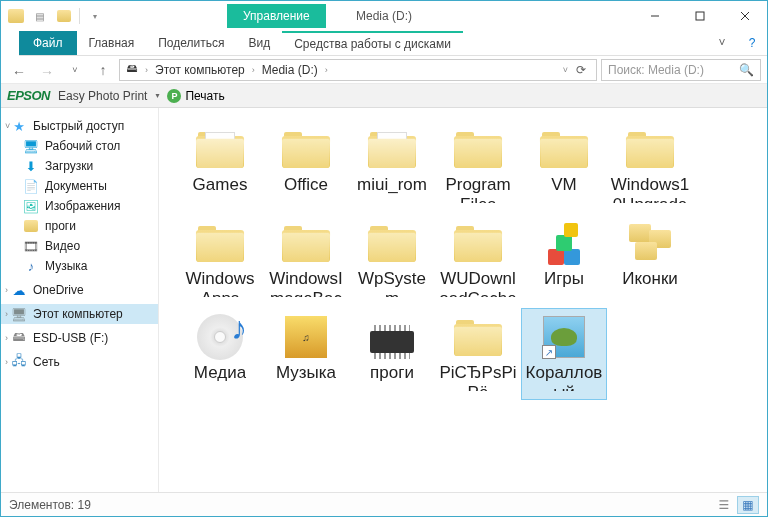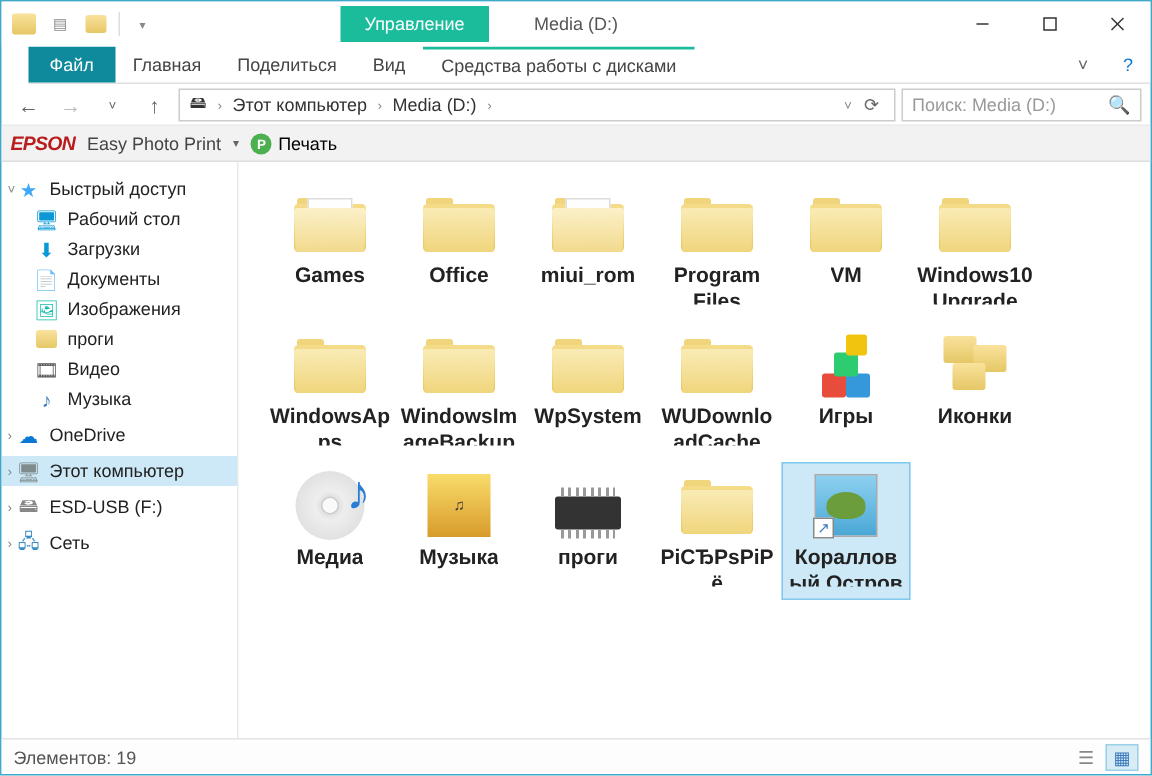--- a/index.html
+++ b/index.html
@@ -26,21 +26,21 @@
 .nav-btn { width: 24px; height: 24px; display: flex; align-items: center; justify-content: center; color: #666; font-size: 14px; }
 .nav-btn.disabled { color: #bbb; }
 .addr-box { flex: 1; height: 22px; border: 1px solid #ccc; display: flex; align-items: center; padding: 0 4px; gap: 2px; font-size: 12px; color: #333; }
 .crumb { padding: 0 2px; display: flex; align-items: center; }
 .crumb-arrow { color: #888; font-size: 9px; padding: 0 3px; }
 .refresh-btn { width: 22px; display: flex; align-items: center; justify-content: center; color: #666; }
 .search-box { width: 160px; height: 22px; border: 1px solid #ccc; display: flex; align-items: center; padding: 0 6px; color: #999; font-size: 12px; }
 .search-box .sicn { margin-left: auto; }
 
 .epson-bar { height: 24px; background: #f2f2f2; border-bottom: 1px solid #ddd; display: flex; align-items: center; padding: 0 6px; gap: 8px; font-size: 12px; }
-.epson-logo { font-weight: bold; font-style: italic; color: #b91c1c; font-size: 13px; letter-spacing: -0.5px; }
+.epson-logo { font-weight: bold; font-style: italic; color: #15803d; font-size: 13px; letter-spacing: -0.5px; }
 .epson-txt { color: #444; }
 .epson-dd { color: #666; font-size: 8px; }
 .epson-print { display:flex;align-items:center;gap:4px; }
 .print-icn { width:14px;height:14px;border-radius:50%;background:#4caf50;display:flex;align-items:center;justify-content:center;color:#fff;font-size:9px;font-weight:bold; }
 
 .body-area { flex: 1; display: flex; overflow: hidden; }
 .sidebar { width: 158px; border-right: 1px solid #eaeaea; overflow-y: auto; padding: 4px 0; }
 .side-item { display: flex; align-items: center; padding: 2px 4px 2px 22px; height: 20px; font-size: 12px; color: #222; gap: 6px; position: relative; }
 .side-item.top { padding-left: 10px; margin-top: 4px; }
 .side-item.selected { background: #cde8f6; }
@@ -63,21 +63,21 @@
 .grid { display: flex; flex-wrap: wrap; gap: 2px 0; }
 .item { width: 86px; height: 92px; display: flex; flex-direction: column; align-items: center; padding: 4px 2px; text-align: center; border: 1px solid transparent; }
 .item.selected { background: #cde8f6; border: 1px solid #7fc9ef; }
 .item-icon { width: 54px; height: 48px; display: flex; align-items: center; justify-content: center; margin-bottom: 2px; }
 .folder-icon { width: 48px; height: 38px; position: relative; }
 .folder-back { position: absolute; width: 48px; height: 32px; bottom: 0; background: linear-gradient(180deg, #f5dc8a, #e8c960); border-radius: 3px; }
 .folder-tab { position: absolute; width: 18px; height: 8px; top: 2px; left: 2px; background: #f0d57c; border-radius: 2px 2px 0 0; }
 .folder-front { position: absolute; width: 46px; height: 28px; bottom: 0; left: 1px; background: linear-gradient(180deg, #f9ebb5, #f0d57c); border-radius: 2px; transform: perspective(60px) rotateX(-6deg); transform-origin: bottom; }
 .folder-paper { position:absolute; width:30px; height:30px; top:2px; left:9px; background:#fefefe; border:1px solid #ddd; }
 .folder-open .folder-front { background: linear-gradient(180deg, #fbf0c8, #f2da8d); }
-.item-label { font-size: 14px; color: #222; line-height: 1.2; word-break: break-word; max-height: 28px; overflow: hidden; font-weight: bold; }
+.item-label { font-size: 17px; color: #222; line-height: 1.2; word-break: break-word; max-height: 28px; overflow: hidden; }
 
 .disc-icon { width:46px;height:46px;border-radius:50%;background:radial-gradient(circle,#fff 14%,#ddd 15%,#eee 30%,#d8d8d8 100%);position:relative; }
 .disc-icon::after{content:"";position:absolute;width:10px;height:10px;border-radius:50%;background:#fafafa;border:1px solid #ccc;top:50%;left:50%;transform:translate(-50%,-50%);}
 .note-overlay { position:absolute; right:-4px; top:-4px; color:#2a7dd4; font-size:32px; }
 .chip-icon { width:44px;height:22px;background:#333;border-radius:2px;position:relative;margin-top:10px; }
 .chip-icon::before,.chip-icon::after{content:"";position:absolute;left:4px;right:4px;height:6px;background:repeating-linear-gradient(90deg,#999 0 2px,transparent 2px 5px);}
 .chip-icon::before{top:-6px;} .chip-icon::after{bottom:-6px;}
 .music-alb { width:42px;height:42px;background:linear-gradient(180deg,#f9dc6b,#d89b2a);display:flex;align-items:center;justify-content:center;color:#333;font-size:10px;font-weight:bold;position:relative; }
 .blocks-icn { position:relative;width:44px;height:44px; }
 .blk{position:absolute;width:16px;height:16px;border-radius:2px;}

